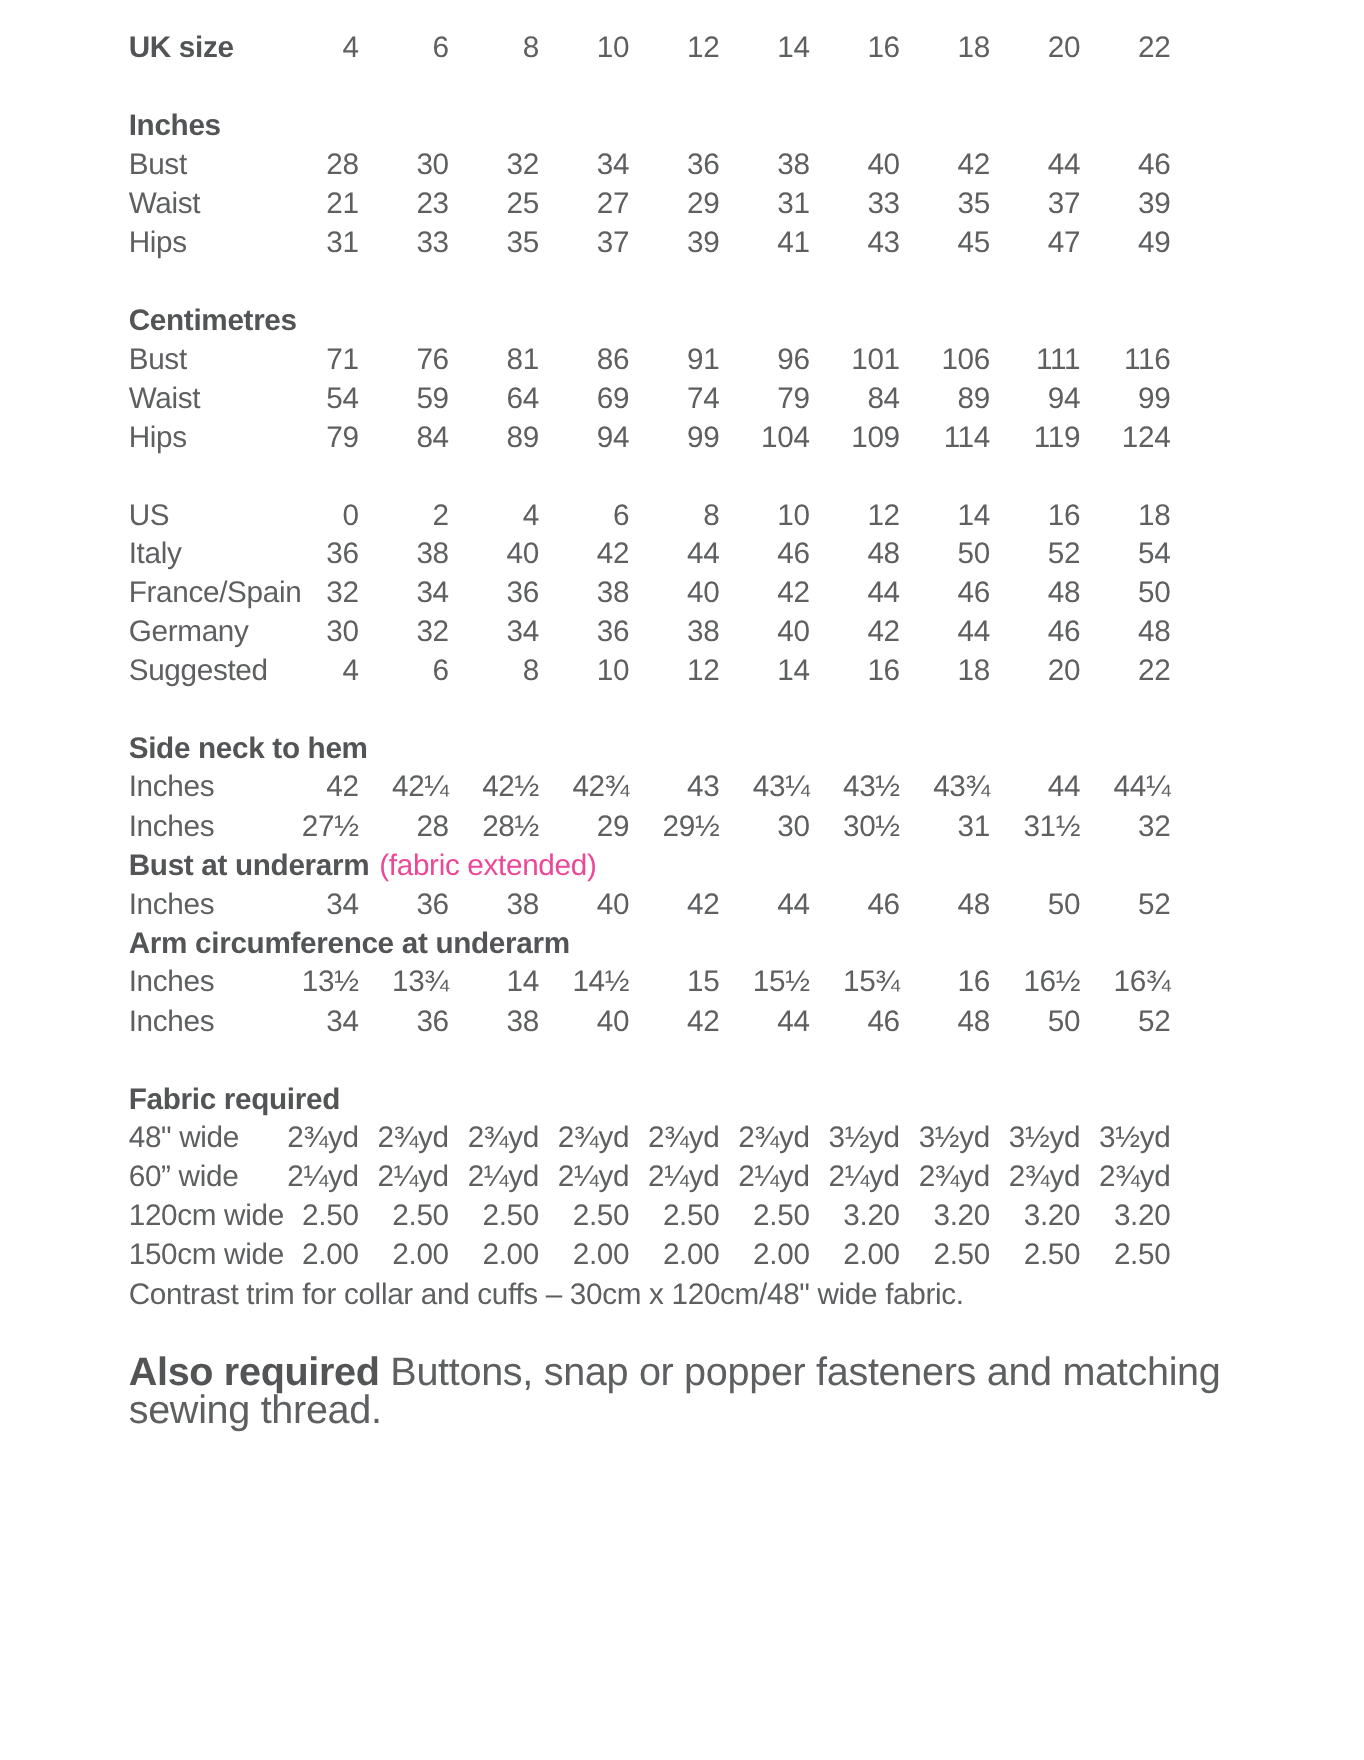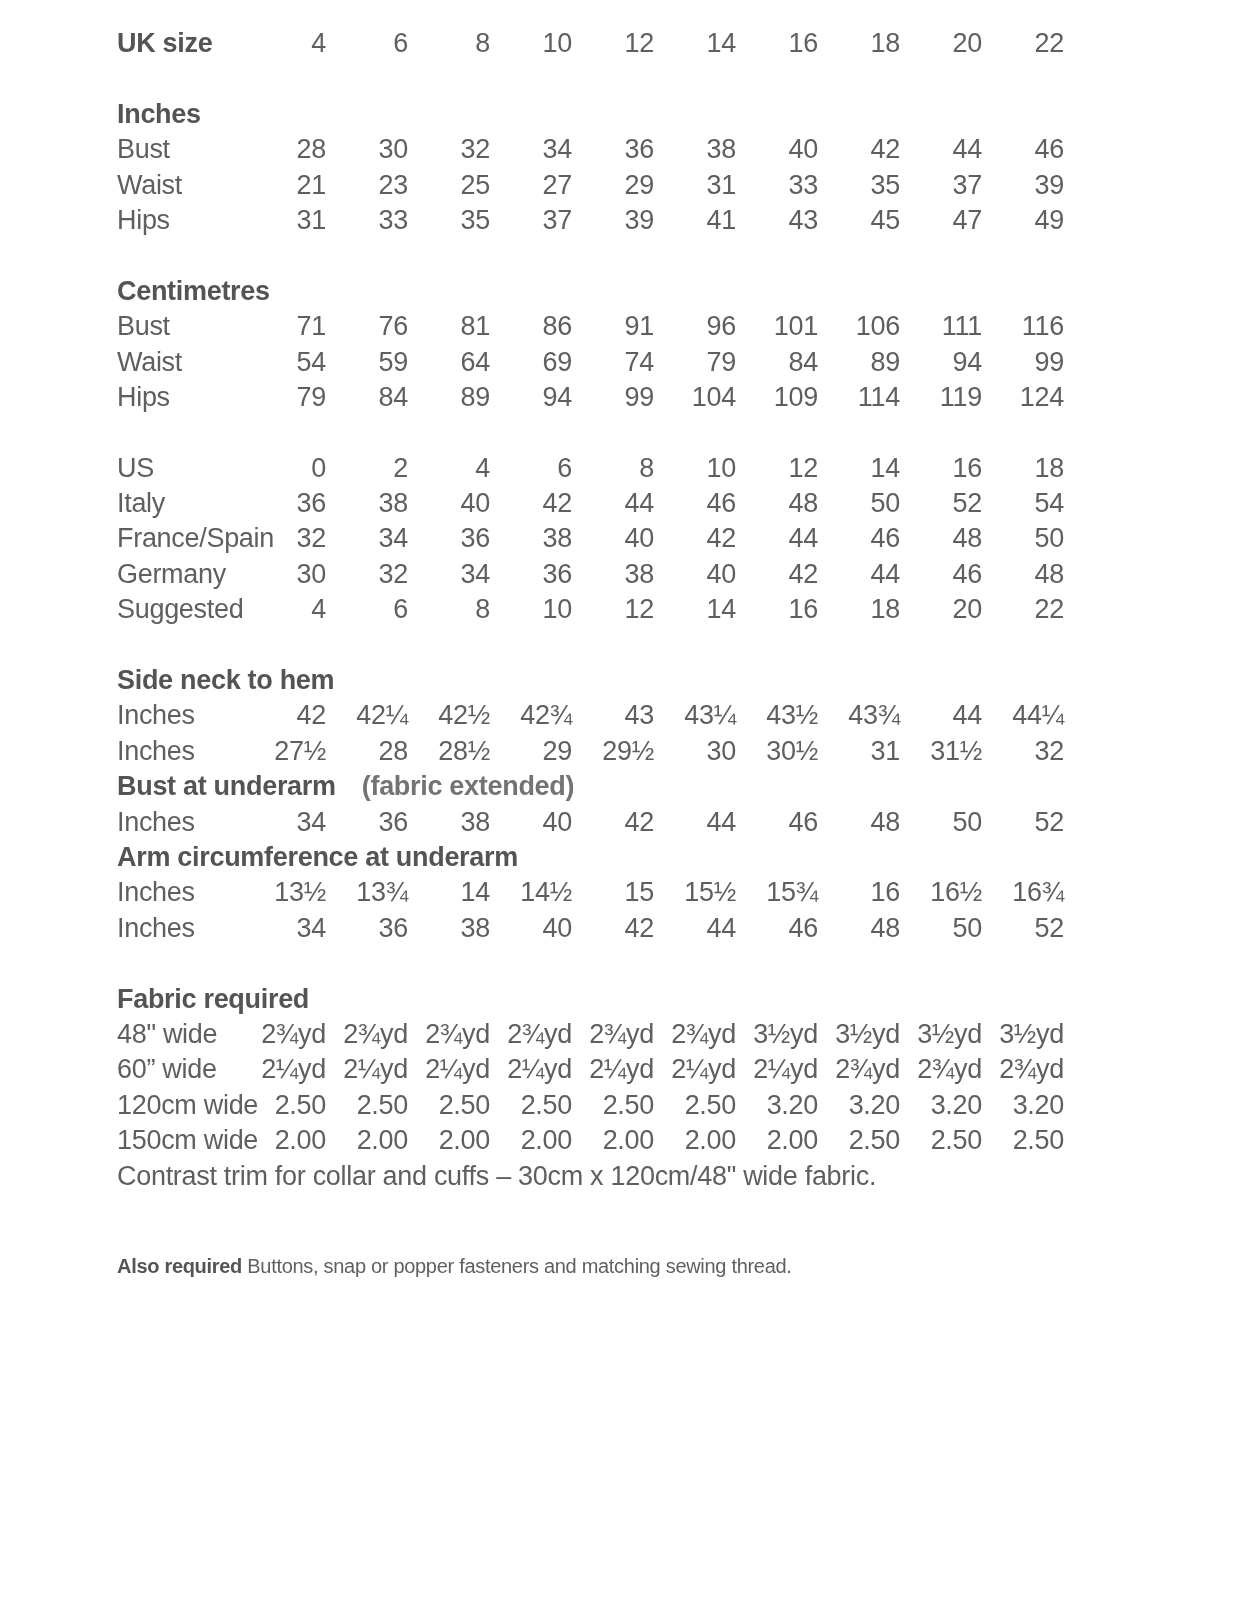--- a/index.html
+++ b/index.html
@@ -20,27 +20,27 @@
     height: 35.4px;
     line-height: 35.4px;
     font-size: 27px;
     letter-spacing: -0.3px;
   }
   .row.gap { }
   .cell { white-space: nowrap; }
   .cell.num { text-align: right; }
   .bold { font-weight: 700; color: #525456; }
   .span-all { grid-column: 1 / -1; }
-  .m-note { font-weight: 700; color: #737373; margin-left: 26px; }
+  .m-note { font-weight: 400; color: #ec4899; margin-left: 9px; }
 
   
   .notes {
-    margin-top: 55px;
+    margin-top: 35px;
     width: 1040px;
-    font-size: 20px;
+    font-size: 36px;
     line-height: 35.4px;
     letter-spacing: -0.3px;
   }
   .notes p { margin: 0; }
 </style>
 </head>
 <body>
 
 <div class="page">
   <div id="size-chart">

